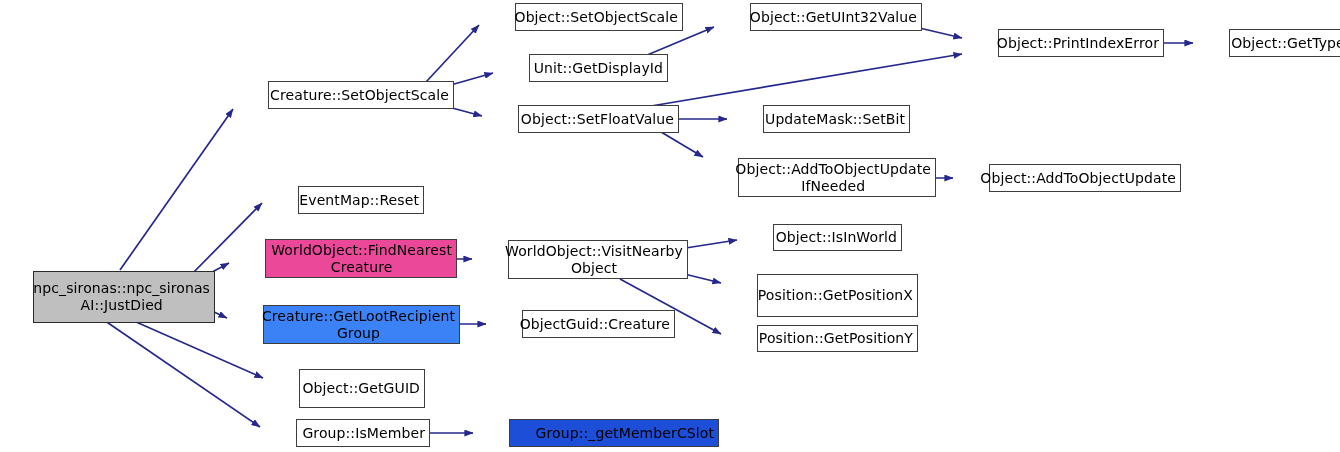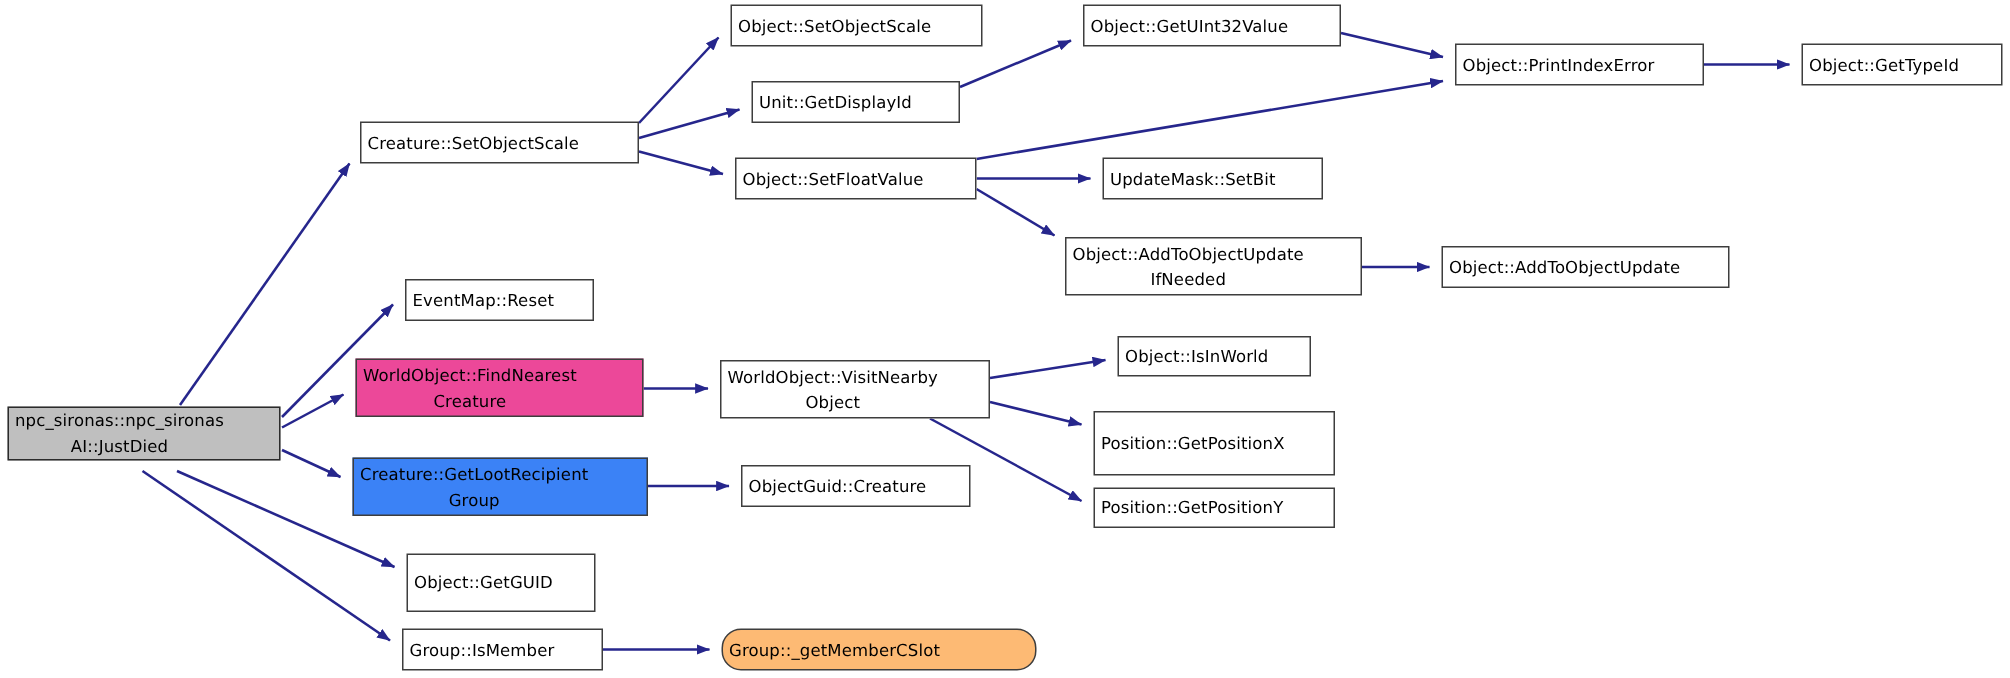--- a/index.html
+++ b/index.html
@@ -25,28 +25,29 @@
     height: 452px;
     pointer-events: none;
   }
   .node {
     position: absolute;
     box-sizing: border-box;
     background: #ffffff;
     border: 1px solid #3d3d3d;
     display: flex;
     align-items: center;
-    justify-content: flex-start;
+    justify-content: flex-end;
     text-align: center;
     color: #000000;
-    font-size: 11px;
+    font-size: 14px;
     line-height: 17px;
     letter-spacing: 0.1px;
     white-space: pre-line;
     z-index: 2;
+    margin-left: 28px;
   }
   .node.root {
     background: #bfbfbf;
     border-color: #2b2b2b;
   }
   .node-label {
     display: block;
     padding: 0 4px;
     white-space: pre-line;
   }
@@ -80,37 +81,37 @@
         <path d="M 908,178 L 953,178" fill="none" stroke="#26268c" stroke-width="1.7" marker-end="url(#arrowhead)"></path>
         <path d="M 429,259 L 472,259" fill="none" stroke="#26268c" stroke-width="1.7" marker-end="url(#arrowhead)"></path>
         <path d="M 660,252 L 737,240" fill="none" stroke="#26268c" stroke-width="1.7" marker-end="url(#arrowhead)"></path>
         <path d="M 660,268 L 721,283" fill="none" stroke="#26268c" stroke-width="1.7" marker-end="url(#arrowhead)"></path>
         <path d="M 620,279 L 721,334" fill="none" stroke="#26268c" stroke-width="1.7" marker-end="url(#arrowhead)"></path>
         <path d="M 432,324 L 486,324" fill="none" stroke="#26268c" stroke-width="1.7" marker-end="url(#arrowhead)"></path>
         <path d="M 402,433 L 473,433" fill="none" stroke="#26268c" stroke-width="1.7" marker-end="url(#arrowhead)"></path>
       </g>
   </svg>
   <div id="nodes">
-      <div class="node root" style="left: 5px; top: 271px; width: 182px; height: 36px; border-color: rgb(43, 43, 43); background: rgb(191, 191, 191); color: rgb(0, 0, 0);"><span class="node-label">npc_sironas::npc_sironas
+      <div class="node root" style="left: 5px; top: 271px; width: 182px; height: 52px; border-color: rgb(43, 43, 43); background: rgb(191, 191, 191); color: rgb(0, 0, 0);"><span class="node-label">npc_sironas::npc_sironas
 AI::JustDied</span></div>
       <div class="node" style="left: 240px; top: 81px; width: 186px; height: 28px; border-color: rgb(61, 61, 61); background: rgb(255, 255, 255); color: rgb(0, 0, 0);"><span class="node-label">Creature::SetObjectScale</span></div>
       <div class="node" style="left: 270px; top: 186px; width: 126px; height: 28px; border-color: rgb(61, 61, 61); background: rgb(255, 255, 255); color: rgb(0, 0, 0);"><span class="node-label">EventMap::Reset</span></div>
       <div class="node" style="left: 237px; top: 239px; width: 192px; height: 39px; border-color: rgb(61, 61, 61); background: #ec4899; color: rgb(0, 0, 0);"><span class="node-label">WorldObject::FindNearest
 Creature</span></div>
       <div class="node" style="left: 235px; top: 305px; width: 197px; height: 39px; border-color: rgb(61, 61, 61); background: #3b82f6; color: rgb(0, 0, 0);"><span class="node-label">Creature::GetLootRecipient
 Group</span></div>
       <div class="node" style="left: 271px; top: 369px; width: 126px; height: 39px; border-color: rgb(61, 61, 61); background: rgb(255, 255, 255); color: rgb(0, 0, 0);"><span class="node-label">Object::GetGUID</span></div>
       <div class="node" style="left: 268px; top: 419px; width: 134px; height: 28px; border-color: rgb(61, 61, 61); background: rgb(255, 255, 255); color: rgb(0, 0, 0);"><span class="node-label">Group::IsMember</span></div>
       <div class="node" style="left: 487px; top: 3px; width: 168px; height: 28px; border-color: rgb(61, 61, 61); background: rgb(255, 255, 255); color: rgb(0, 0, 0);"><span class="node-label">Object::SetObjectScale</span></div>
       <div class="node" style="left: 501px; top: 54px; width: 139px; height: 28px; border-color: rgb(61, 61, 61); background: rgb(255, 255, 255); color: rgb(0, 0, 0);"><span class="node-label">Unit::GetDisplayId</span></div>
       <div class="node" style="left: 490px; top: 105px; width: 161px; height: 28px; border-color: rgb(61, 61, 61); background: rgb(255, 255, 255); color: rgb(0, 0, 0);"><span class="node-label">Object::SetFloatValue</span></div>
       <div class="node" style="left: 480px; top: 240px; width: 180px; height: 39px; border-color: rgb(61, 61, 61); background: rgb(255, 255, 255); color: rgb(0, 0, 0);"><span class="node-label">WorldObject::VisitNearby
 Object</span></div>
       <div class="node" style="left: 494px; top: 310px; width: 153px; height: 28px; border-color: rgb(61, 61, 61); background: rgb(255, 255, 255); color: rgb(0, 0, 0);"><span class="node-label">ObjectGuid::Creature</span></div>
-      <div class="node" style="left: 481px; top: 419px; width: 210px; height: 28px; border-color: rgb(61, 61, 61); background: #fdba74; color: rgb(0, 0, 0); border-radius: 13px;"><span class="node-label">Group::_getMemberCSlot</span></div>
+      <div class="node" style="left: 481px; top: 419px; width: 210px; height: 28px; border-color: rgb(61, 61, 61); background: #1d4ed8; color: rgb(0, 0, 0);"><span class="node-label">Group::_getMemberCSlot</span></div>
       <div class="node" style="left: 722px; top: 3px; width: 172px; height: 28px; border-color: rgb(61, 61, 61); background: rgb(255, 255, 255); color: rgb(0, 0, 0);"><span class="node-label">Object::GetUInt32Value</span></div>
       <div class="node" style="left: 735px; top: 105px; width: 147px; height: 28px; border-color: rgb(61, 61, 61); background: rgb(255, 255, 255); color: rgb(0, 0, 0);"><span class="node-label">UpdateMask::SetBit</span></div>
       <div class="node" style="left: 710px; top: 158px; width: 198px; height: 39px; border-color: rgb(61, 61, 61); background: rgb(255, 255, 255); color: rgb(0, 0, 0);"><span class="node-label">Object::AddToObjectUpdate
 IfNeeded</span></div>
       <div class="node" style="left: 745px; top: 224px; width: 129px; height: 27px; border-color: rgb(61, 61, 61); background: rgb(255, 255, 255); color: rgb(0, 0, 0);"><span class="node-label">Object::IsInWorld</span></div>
       <div class="node" style="left: 729px; top: 274px; width: 161px; height: 43px; border-color: rgb(61, 61, 61); background: rgb(255, 255, 255); color: rgb(0, 0, 0);"><span class="node-label">Position::GetPositionX</span></div>
       <div class="node" style="left: 729px; top: 325px; width: 161px; height: 27px; border-color: rgb(61, 61, 61); background: rgb(255, 255, 255); color: rgb(0, 0, 0);"><span class="node-label">Position::GetPositionY</span></div>
       <div class="node" style="left: 970px; top: 29px; width: 166px; height: 28px; border-color: rgb(61, 61, 61); background: rgb(255, 255, 255); color: rgb(0, 0, 0);"><span class="node-label">Object::PrintIndexError</span></div>
       <div class="node" style="left: 961px; top: 164px; width: 192px; height: 28px; border-color: rgb(61, 61, 61); background: rgb(255, 255, 255); color: rgb(0, 0, 0);"><span class="node-label">Object::AddToObjectUpdate</span></div>
       <div class="node" style="left: 1201px; top: 29px; width: 134px; height: 28px; border-color: rgb(61, 61, 61); background: rgb(255, 255, 255); color: rgb(0, 0, 0);"><span class="node-label">Object::GetTypeId</span></div>

